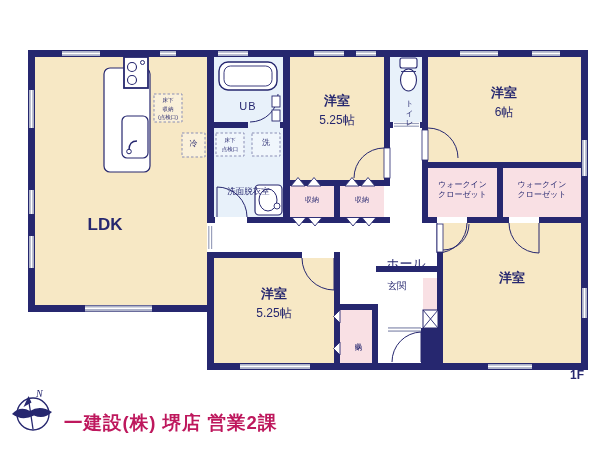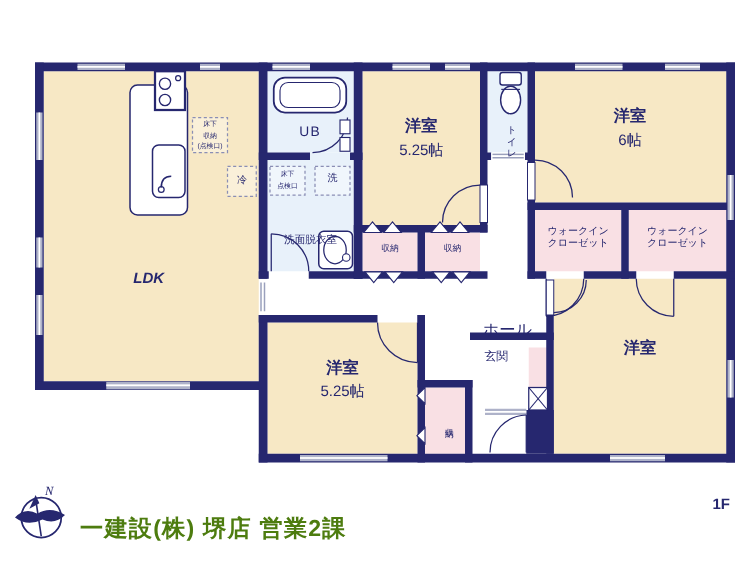--- a/index.html
+++ b/index.html
@@ -2,21 +2,21 @@
 <html><head>
 <meta charset="utf-8">
 <style>
   html,body{margin:0;padding:0;background:#fff;}
   .plan{position:relative;width:600px;height:450px;background:#ffffff;overflow:hidden;
         font-family:"Liberation Sans",sans-serif;}
   .plan svg{position:absolute;left:0;top:0;}
   .lbl{position:absolute;color:#26276F;text-align:center;line-height:1.2;white-space:nowrap;}
   .b{font-weight:700;}
   .vert{writing-mode:vertical-rl;text-orientation:upright;letter-spacing:1px;}
-  .company{position:absolute;color:#4d7c0f;font-weight:600;letter-spacing:1px;}
+  .company{position:absolute;color:#be185d;font-weight:600;letter-spacing:1px;}
   .nlabel{position:absolute;color:#26276F;font-family:"Liberation Serif",serif;font-style:italic;}
 </style>
 </head>
 <body>
 
 <div class="plan">
 <svg width="600" height="450" viewBox="0 0 600 450">
 
   <g>
     <rect x="35" y="57" width="172" height="248" fill="#F7E8C5"></rect>
@@ -188,21 +188,21 @@
   </g>
 
   <g>
     <circle cx="33" cy="414" r="16" fill="none" stroke="#26276F" stroke-width="1.4"></circle>
     <line x1="33" y1="429" x2="28.5" y2="399" stroke="#26276F" stroke-width="1.3"></line>
     <path d="M28.5,396 L23.5,407 L31.5,402.5 Z" fill="#26276F"></path>
     <path d="M12,414 Q20,405.5 30,411 Q40,404.5 52,412 Q44,420 34,415.5 Q22,421.5 12,414 Z" fill="#26276F"></path>
   </g>
 </svg>
 
-  <div class="lbl b" style="left:64px;top:215px;width:110px;font-size:12px;font-style:italic;">LDK</div>
+  <div class="lbl b" style="left:50px;top:215px;width:110px;font-size:17px;">LDK</div>
 
   <div class="lbl b" style="left:282px;top:93px;width:110px;font-size:13px;">洋室</div>
   <div class="lbl" style="left:282px;top:113px;width:110px;font-size:12px;">5.25帖</div>
 
   <div class="lbl b" style="left:449px;top:85px;width:110px;font-size:13px;">洋室</div>
   <div class="lbl" style="left:449px;top:105px;width:110px;font-size:12px;">6帖</div>
 
   <div class="lbl b" style="left:219px;top:286px;width:110px;font-size:13px;">洋室</div>
   <div class="lbl" style="left:219px;top:306px;width:110px;font-size:12px;">5.25帖</div>
 
@@ -232,16 +232,16 @@
     <span style="display:block">収納</span>
     <span style="display:block">(点検口)</span>
   </div>
   <div class="lbl" style="left:216px;top:136px;width:28px;font-size:5.5px;line-height:1.6;">
     <span style="display:block">床下</span>
     <span style="display:block">点検口</span>
   </div>
   <div class="lbl" style="left:182px;top:139px;width:23px;font-size:8px;">冷</div>
   <div class="lbl" style="left:252px;top:138px;width:28px;font-size:8px;">洗</div>
 
-  <div class="lbl" style="left:550px;top:368px;width:34px;font-size:12px;font-weight:600;text-align:right;margin-top:28px;">1F</div>
+  <div class="lbl" style="left:550px;top:368px;width:34px;font-size:12px;font-weight:600;text-align:right;">1F</div>
   <div class="nlabel" style="left:36px;top:388px;font-size:10px;">N</div>
   <div class="company" style="left:64px;top:410px;font-size:18.5px;">一建設(株) 堺店 営業2課</div>
 </div>
 
 </body></html>

